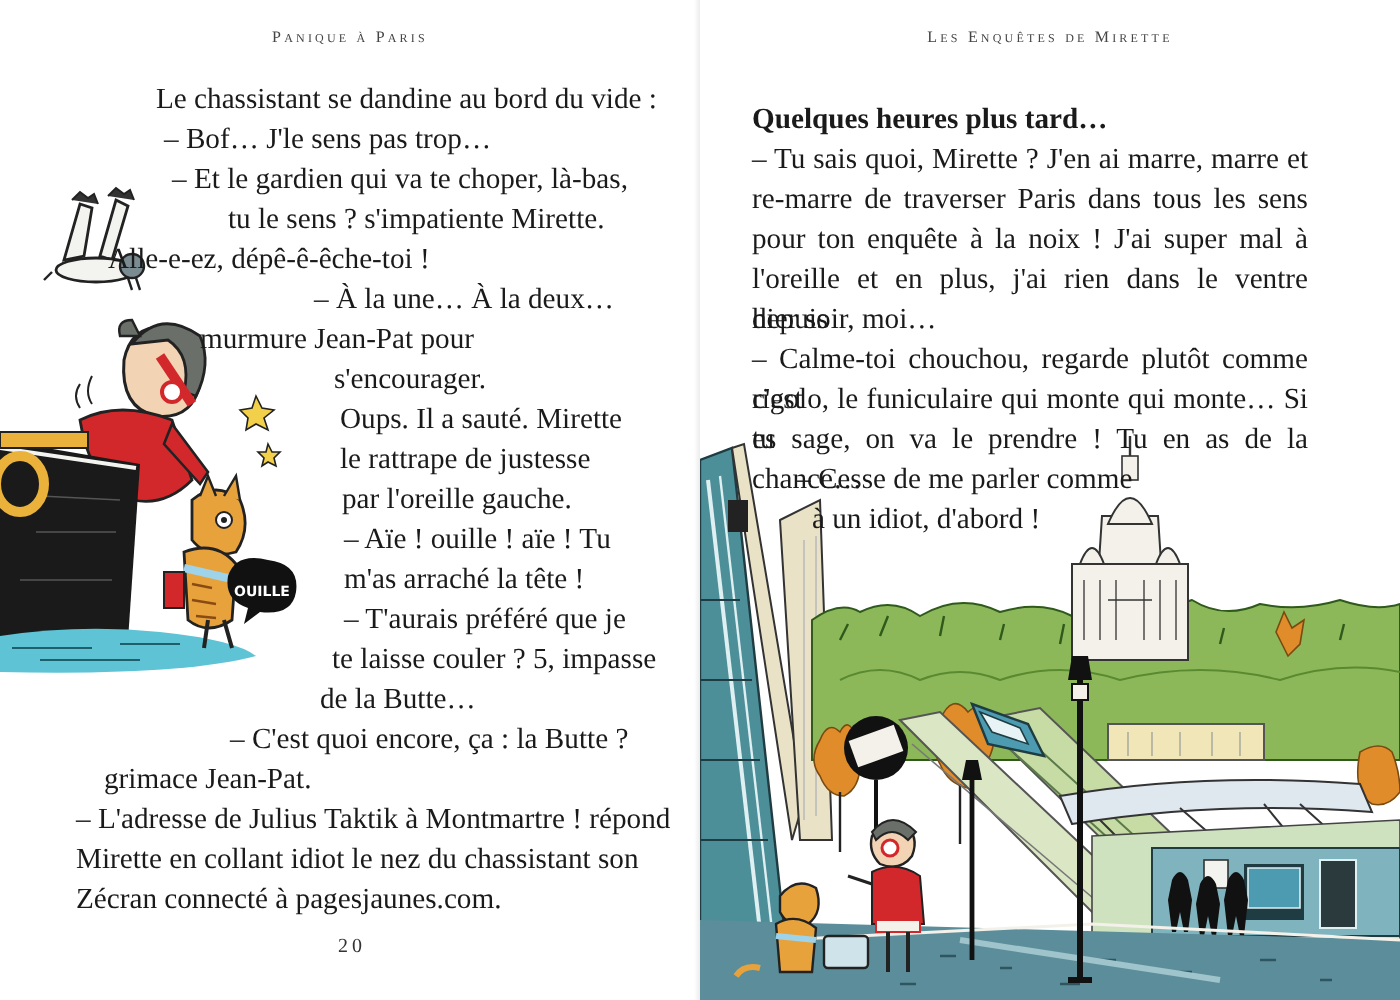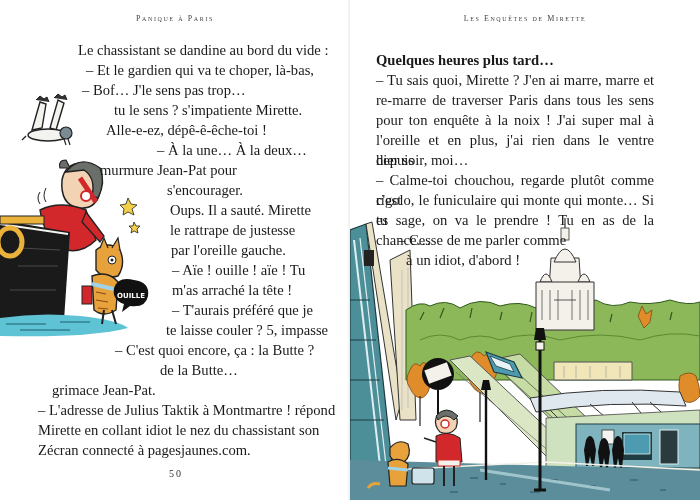--- a/index.html
+++ b/index.html
@@ -81,43 +81,43 @@
     </g>
 
     <g>
       <path d="M114 228 Q118 216 134 220 Q150 222 148 236 Q146 248 130 246 L122 252 L124 244 Q112 240 114 228 Z" fill="#111"></path>
       <text x="131" y="238" font-size="7" font-family="DejaVu Sans, sans-serif" font-weight="bold" fill="#fff" text-anchor="middle">OUILLE</text>
     </g>
   </svg>
 
   <div class="text" style="left:0;top:40px;width:350px;">
     <span class="line" style="padding-left:78px">Le chassistant se dandine au bord du vide :</span>
+    <span class="line" style="padding-left:82px">– Bof… J'le sens pas trop…</span>
     <span class="line" style="padding-left:86px">– Et le gardien qui va te choper, là-bas,</span>
-    <span class="line" style="padding-left:82px">– Bof… J'le sens pas trop…</span>
     <span class="line" style="padding-left:114px">tu le sens ? s'impatiente Mirette.</span>
-    <span class="line" style="padding-left:106px">Alle-e-ez, dépê-ê-êche-toi !</span>
+    <span class="line" style="padding-left:54px">Alle-e-ez, dépê-ê-êche-toi !</span>
     <span class="line" style="padding-left:157px">– À la une… À la deux…</span>
     <span class="line" style="padding-left:100px">murmure Jean-Pat pour</span>
     <span class="line" style="padding-left:167px">s'encourager.</span>
     <span class="line" style="padding-left:170px">Oups. Il a sauté. Mirette</span>
     <span class="line" style="padding-left:170px">le rattrape de justesse</span>
     <span class="line" style="padding-left:171px">par l'oreille gauche.</span>
     <span class="line" style="padding-left:172px">– Aïe ! ouille ! aïe ! Tu</span>
     <span class="line" style="padding-left:172px">m'as arraché la tête !</span>
     <span class="line" style="padding-left:172px">– T'aurais préféré que je</span>
     <span class="line" style="padding-left:166px">te laisse couler ? 5, impasse</span>
+    <span class="line" style="padding-left:160px">de la Butte…</span>
     <span class="line" style="padding-left:115px">– C'est quoi encore, ça : la Butte ?</span>
-    <span class="line" style="padding-left:160px">de la Butte…</span>
     <span class="line" style="padding-left:52px">grimace Jean-Pat.</span>
     <span class="line" style="padding-left:38px">– L'adresse de Julius Taktik à Montmartre ! répond</span>
     <span class="line" style="padding-left:38px">Mirette en collant idiot le nez du chassistant son</span>
     <span class="line" style="padding-left:38px">Zécran connecté à pagesjaunes.com.</span>
   </div>
 
-  <div class="folio">50</div>
+  <div class="folio">20</div>
 </div>
 
 <div class="gutter"></div>
 
 <div class="page page-right">
   <div class="running-head">Les Enquêtes de Mirette</div>
 
   <svg class="illus" style="left:0;top:0" width="350" height="500" viewBox="0 0 350 500">
 
     <g>

